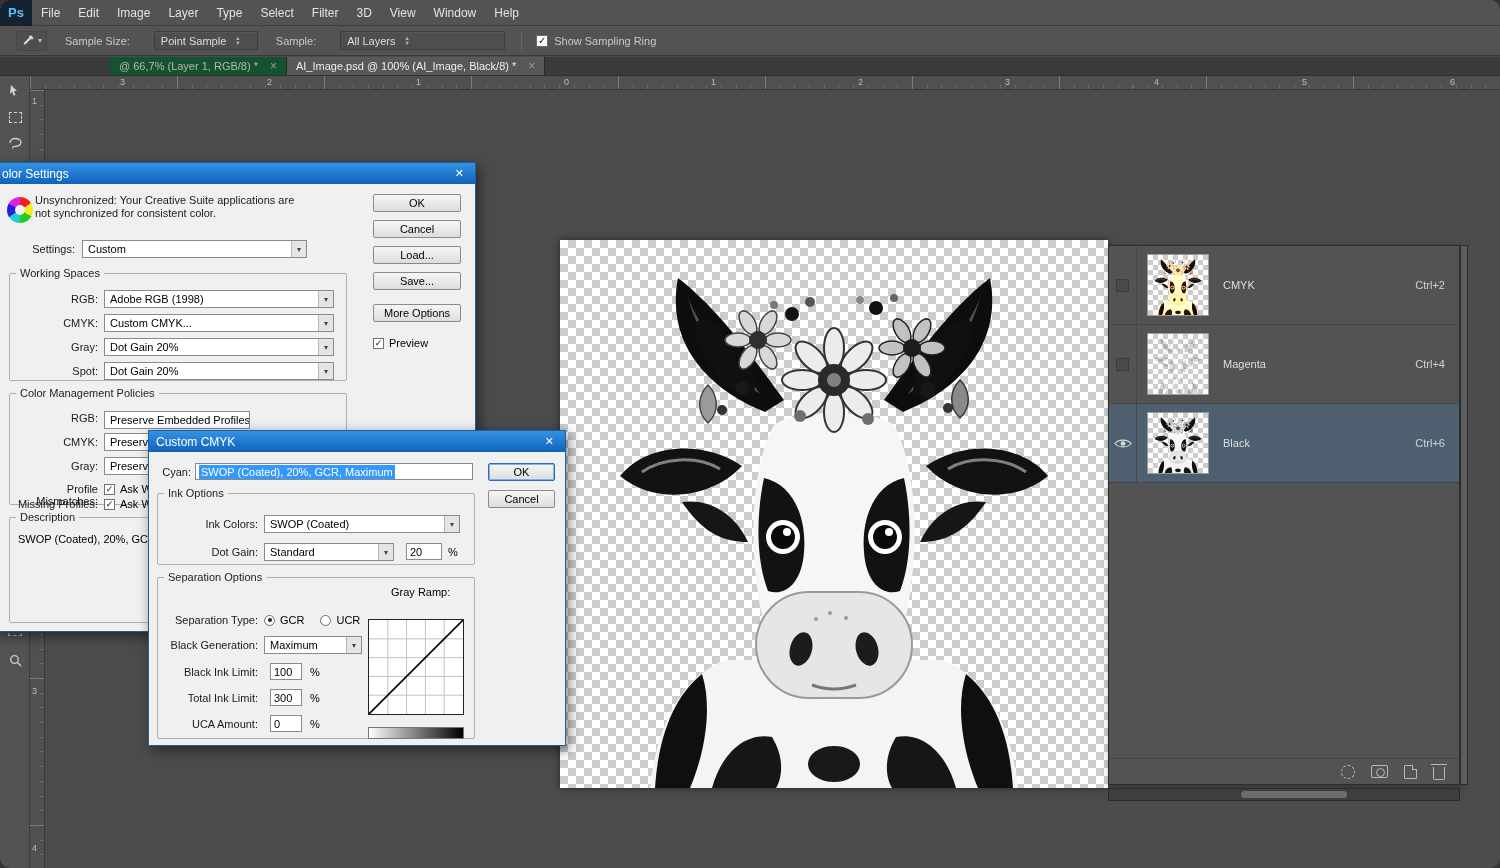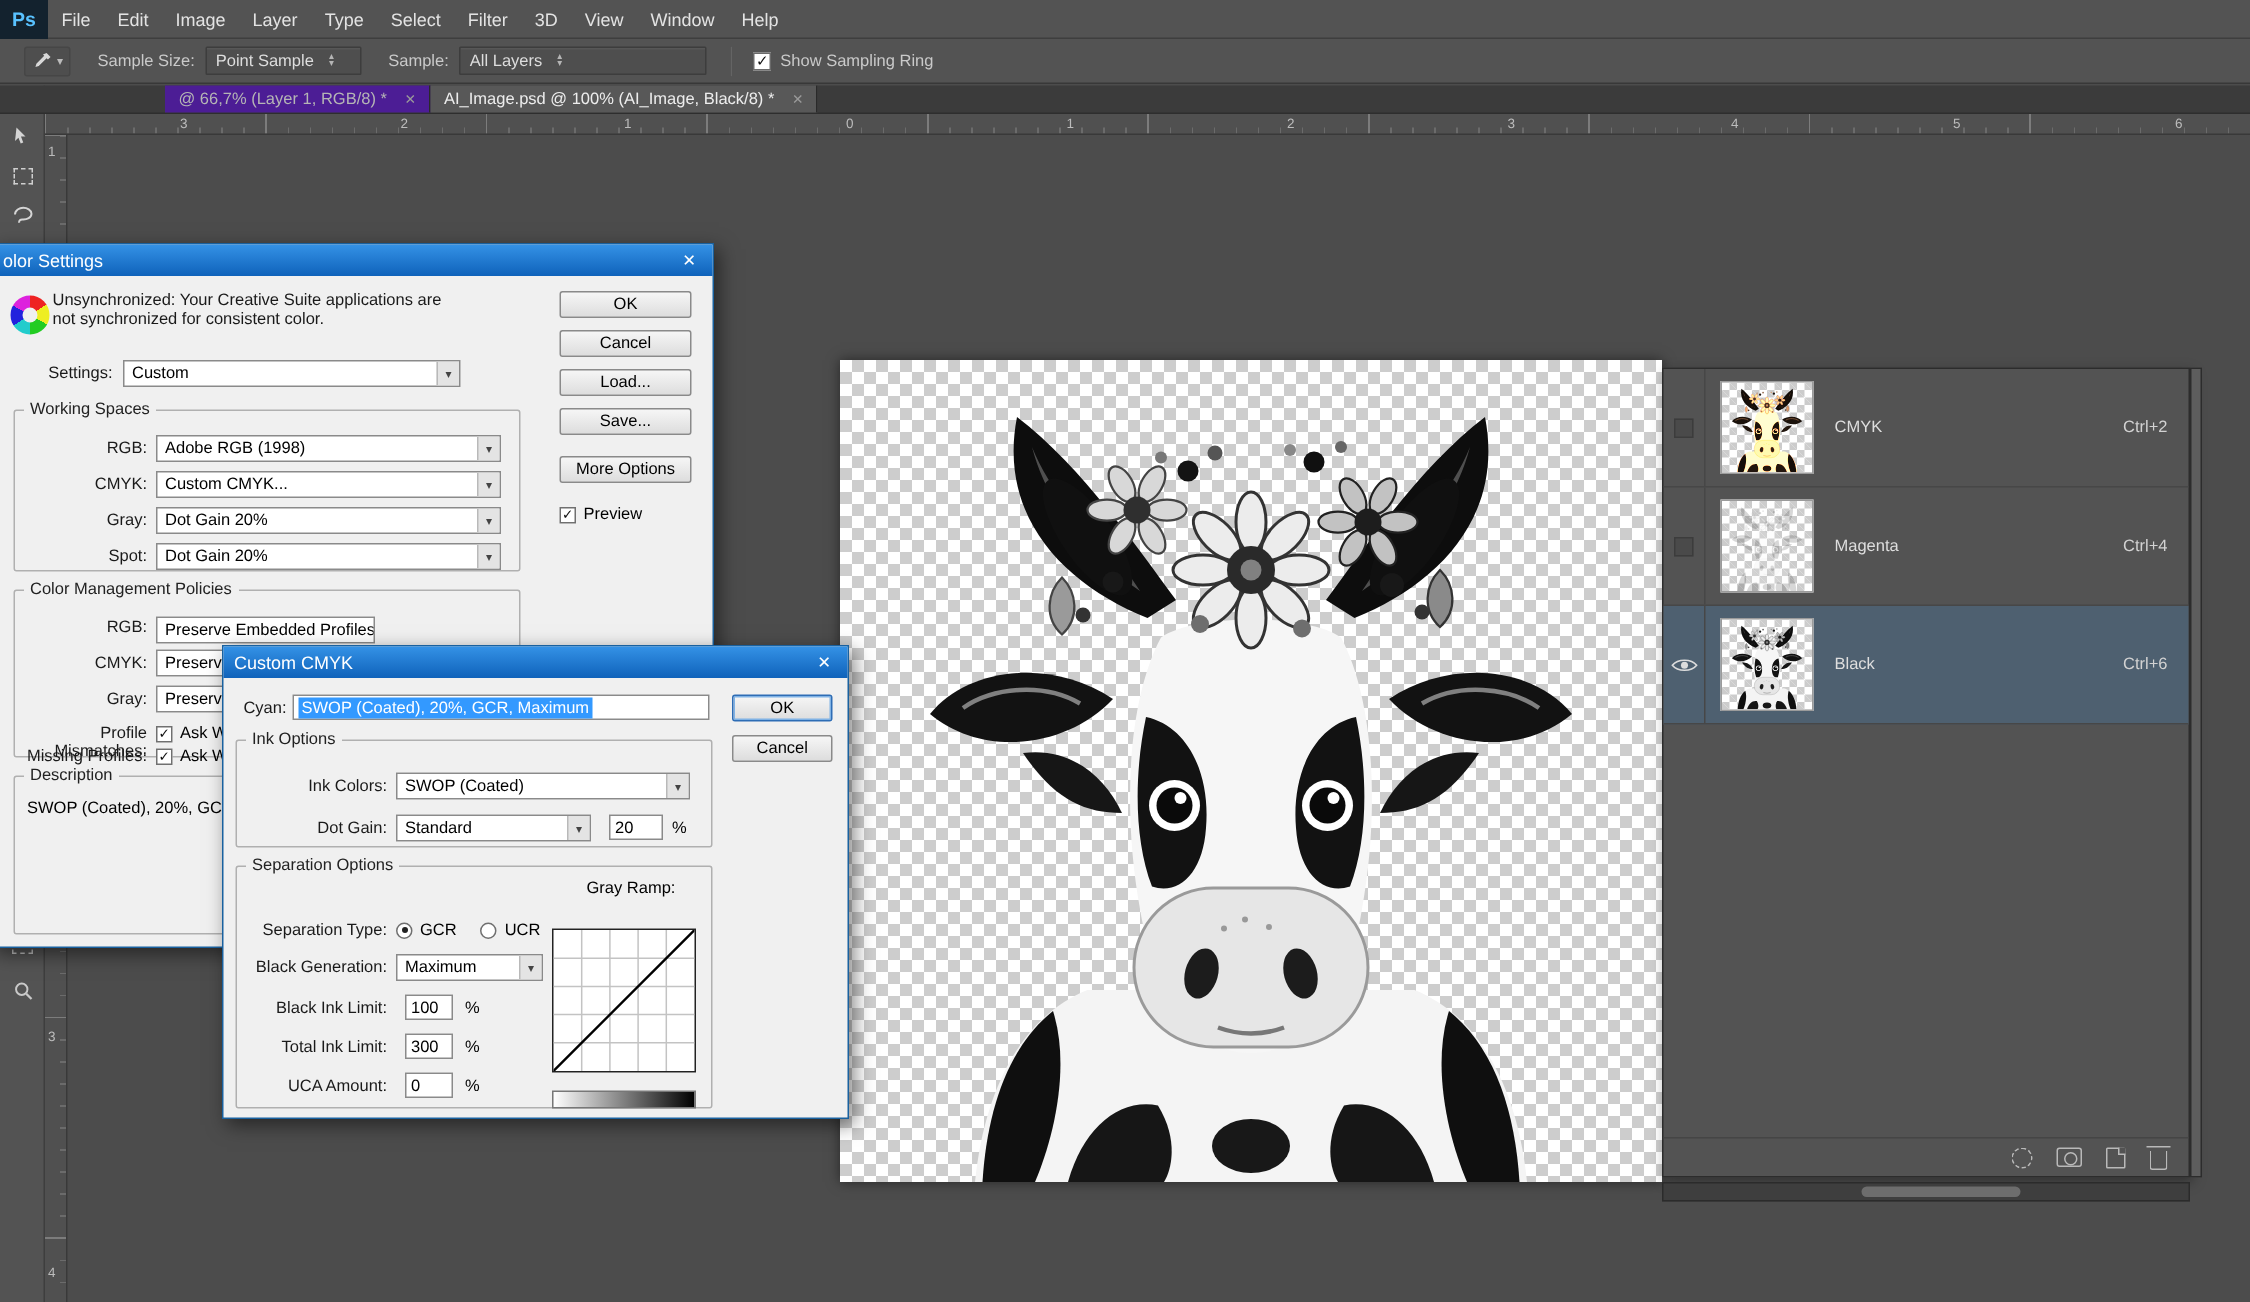--- a/index.html
+++ b/index.html
@@ -1,50 +1,50 @@
 <!DOCTYPE html>
 <html><head>
 <meta charset="utf-8">
 <style>
   * { margin:0; padding:0; box-sizing:border-box; }
   html,body { background:#333; }
   .app {
     position:relative; width:1500px; height:868px; overflow:hidden;
-    background:#4c4c4c; font-family:"Liberation Sans", sans-serif;
+    background:#4c4c4c; font-family:"Liberation Sans", sans-serif;border-radius:10px;
     -webkit-font-smoothing:antialiased;
   }
   svg { display:block; }
 
   
   .menubar { position:absolute; left:0; top:0; width:1500px; height:26px; background:#535353;
     border-bottom:1px solid #3e3e3e; display:flex; align-items:center; color:#e3e3e3; font-size:12px; z-index:30; }
   .ps-logo { width:32px; height:26px; background:#13222e; color:#59c2ff; font-weight:bold;
     display:flex; align-items:center; justify-content:center; font-size:13px; }
   .menu-item { padding:0 9px; line-height:26px; cursor:default; }
 
   
   .optionsbar { position:absolute; left:0; top:26px; width:1500px; height:30px; background:#535353;
     border-bottom:1px solid #383838; display:flex; align-items:center; color:#d6d6d6; font-size:11px; z-index:29; }
   .tool-chip { display:flex; align-items:center; margin-left:16px; padding:2px 4px; border:1px solid #464646;
     background:#4e4e4e; border-radius:2px; }
   .tool-chip .dd { font-size:8px; margin-left:3px; color:#bbb; }
   .opt-label { margin-left:18px; color:#c9c9c9; }
   .darksel { height:19px; background:#4e4e4e; border:1px solid #3d3d3d; box-shadow:inset 0 1px rgba(255,255,255,.05);
-    display:flex; align-items:center; padding:0 6px; margin-left:7px; color:#ddd; border-radius:1px; }
+    display:flex; align-items:center; padding:0 6px; margin-left:24px; color:#ddd; border-radius:1px; }
   .darksel .spin { margin-left:10px; display:flex; flex-direction:column; line-height:4.5px; font-size:6.5px; color:#b5b5b5; }
   .vdiv { width:1px; height:20px; background:#3c3c3c; border-right:1px solid #646464; margin-left:16px; }
   .cb-dark { width:12px; height:12px; background:#fff; border:1px solid #6a6a6a; margin-left:14px;
     display:flex; align-items:center; justify-content:center; font-size:10px; color:#111; }
 
   
   .tabbar { position:absolute; left:0; top:57px; width:1500px; height:19px; background:#3b3b3b;
     display:flex; align-items:stretch; z-index:20; border-bottom:1px solid #2e2e2e; }
   .tab-spacer { width:110px; }
   .tab { display:flex; align-items:center; padding:0 9px; font-size:11px; border-right:1px solid #2a2a2a; }
-  .tab.inactive { background:#4c1d95; color:#b5b5b5; }
+  .tab.inactive { background:#14532d; color:#b5b5b5; }
   .tab.active { background:#585858; color:#ededed; }
   .tab .x { margin-left:12px; color:#9a9a9a; font-size:12px; line-height:1; }
 
   
   .ruler-h { position:absolute; left:30px; top:76px; width:1470px; height:14px; background:#505050;
     border-bottom:1px solid #393939; z-index:15;
     background-image:
       repeating-linear-gradient(to right, #7c7c7c 0 1px, transparent 1px 147px),
       repeating-linear-gradient(to right, #6b6b6b 0 1px, transparent 1px 14.7px);
     background-size:100% 100%, 100% 4px;

